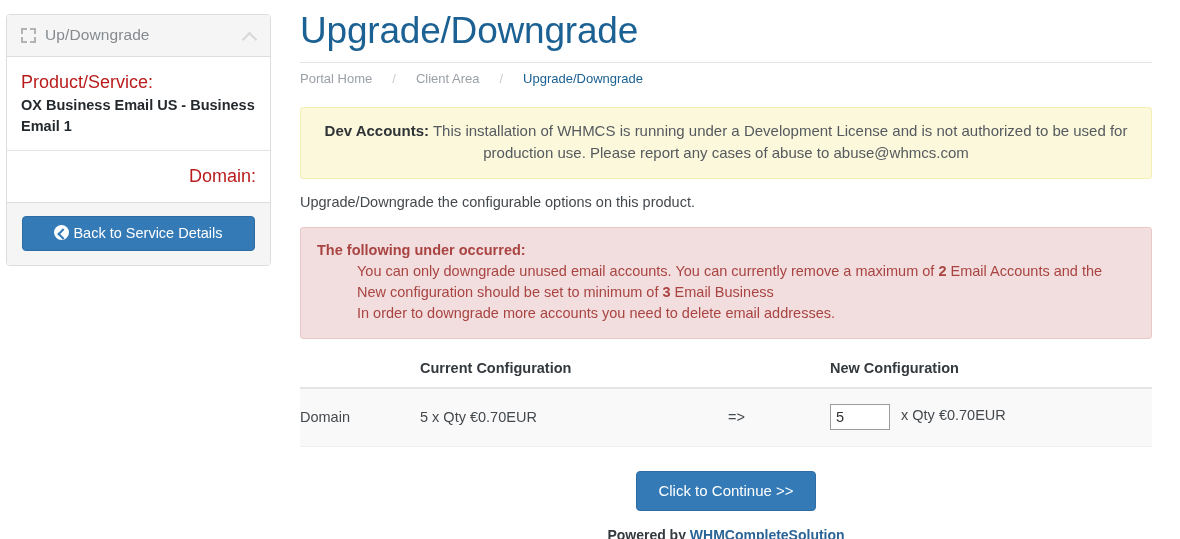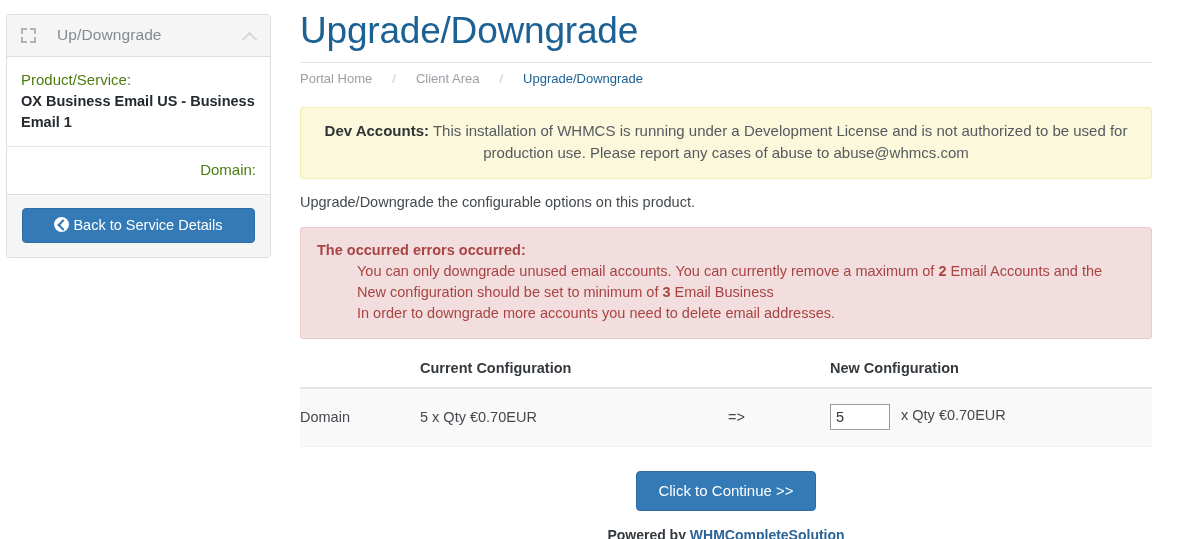--- a/index.html
+++ b/index.html
@@ -29,21 +29,20 @@
     border-radius: 4px;
   }
   .panel-head {
     background: #f5f5f5;
     border-bottom: 1px solid #dddddd;
     border-radius: 3px 3px 0 0;
     padding: 11px 14px 12px 14px;
     display: flex;
     align-items: center;
     cursor: pointer;
-    gap: 12px;
   }
   .panel-head .expand-ico {
     width: 15px; height: 15px;
     position: relative;
     flex: 0 0 auto;
     margin-right: 9px;
     opacity: .62;
   }
   .panel-head .expand-ico i {
     position: absolute;
@@ -76,22 +75,22 @@
     transform: rotate(45deg);
   }
   .panel-body { padding: 0; }
   .panel-sec {
     padding: 12px 14px 13px 14px;
     border-bottom: 1px solid #e4e4e4;
     line-height: 1.45;
   }
   .panel-sec:last-child { border-bottom: none; text-align: right; }
   .panel-label {
-    font-size: 15px;
-    color: #4d7c0f;
+    font-size: 18px;
+    color: #b91c1c;
     display: block;
   }
   .panel-value-strong {
     font-size: 14.5px;
     font-weight: bold;
     color: #24292e;
     display: block;
   }
   .panel-value {
     font-size: 14.5px;
@@ -331,21 +330,21 @@
       <span class="active">Upgrade/Downgrade</span>
     </div>
 
     <div class="alert-dev">
       <b>Dev Accounts:</b><span> This installation of WHMCS is running under a Development License and is not authorized to be used for production use. Please report any cases of abuse to abuse@whmcs.com</span>
     </div>
 
     <p class="lead">Upgrade/Downgrade the configurable options on this product.</p>
 
     <div class="alert-err">
-      <span class="err-head">The occurred errors occurred:</span>
+      <span class="err-head">The following under occurred:</span>
       <ul>
         <li><span>You can only downgrade unused email accounts. You can currently remove a maximum of </span><b>2</b><span> Email Accounts and the New configuration should be set to minimum of </span><b>3</b><span> Email Business</span></li>
         <li>In order to downgrade more accounts you need to delete email addresses.</li>
       </ul>
     </div>
 
     <table class="cfg">
       <thead>
         <tr>
           <th class="blank"></th>

